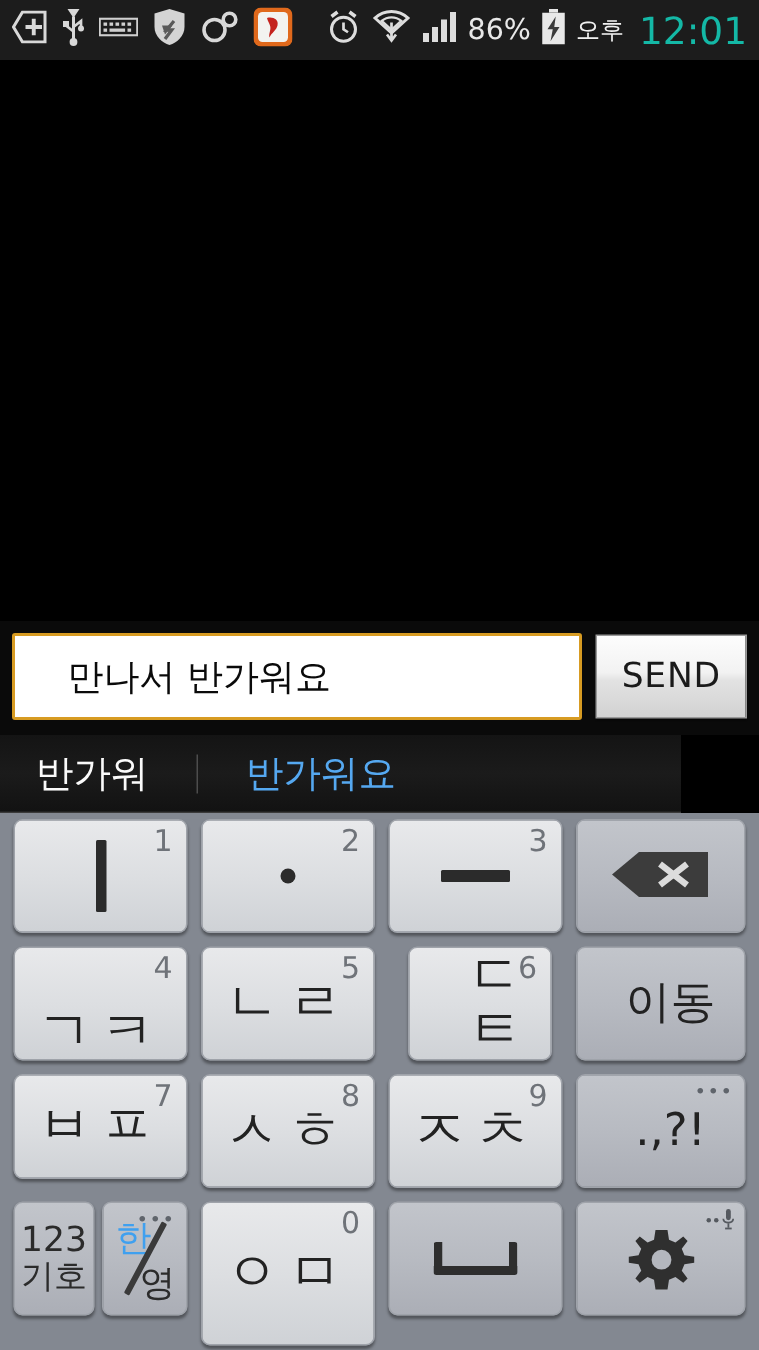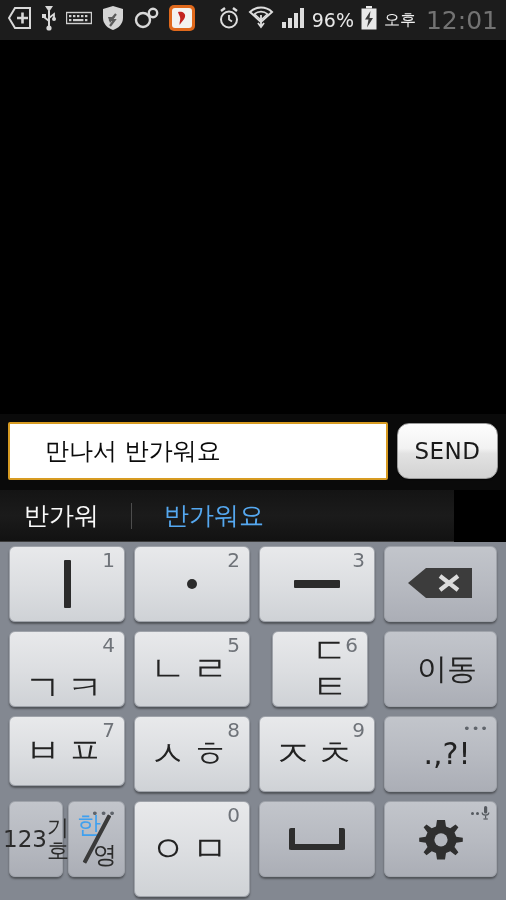--- a/index.html
+++ b/index.html
@@ -14,42 +14,42 @@
   
   #statusbar {
     position: absolute; left:0; top:0; width:506px; height:40px;
     background: #1c1c1c;
     display: flex; align-items: center;
   }
   #status-left { display: flex; align-items: center; gap: 9px; padding-left: 8px; }
   #status-right { margin-left: auto; display: flex; align-items: center; gap: 7px; padding-right: 8px; }
   .sicon { display:block; }
   .pct { color:#e8e8e8; font-size:19px; letter-spacing:0px; }
-  .clocktxt { color:#737373; font-size:25px; letter-spacing:0px; font-family:"DejaVu Sans","Liberation Sans",sans-serif; }
+  .clocktxt { color:#14b8a6; font-size:25px; letter-spacing:0px; font-family:"DejaVu Sans","Liberation Sans",sans-serif; }
   .ampm { color:#f0f0f0; font-size:16px; margin-right:3px; }
 
   
   #content { position:absolute; left:0; top:40px; width:506px; height:374px; background:#000; }
 
   
   #inputrow {
     position:absolute; left:0; top:414px; width:506px; height:76px;
     background:#0a0a0a;
   }
   #textfield {
     position:absolute; left:8px; top:8px; width:380px; height:58px;
     background:#fff; border:2px solid #d79b22;
     border-radius:2px;
     display:flex; align-items:center; padding-left:9px;
     box-shadow: inset 0 0 0 1px #fff;
   }
   #textfield .val { font-size:24px; color:#0a0a0a; line-height:1;margin-left:26px; }
   #sendbtn {
     position:absolute; left:397px; top:9px; width:101px; height:56px;
-    border-radius:12px;
+    border-radius:0;
     background: linear-gradient(180deg,#fdfdfd 0%, #f2f2f2 45%, #e2e2e2 55%, #d2d2d2 100%);
     border:1px solid #9a9a9a;
     display:flex; align-items:center; justify-content:center;
     box-shadow: 0 1px 1px rgba(0,0,0,.5);
   }
   #sendbtn span { font-size:23px; color:#1a1a1a; letter-spacing:.5px; }
 
   
   #suggestbar {
     position:absolute; left:0; top:490px; width:454px; height:52px;
@@ -97,21 +97,21 @@
   .bar-h { width:46px; height:8px; background:#2b2b2b; border-radius:1px; }
 
   
   .bs { position:relative; width:70px; height:36px; }
   .bs svg { display:block; }
 
   
   .spc { width:56px; height:22px; border-left:6px solid #2e2e2e; border-right:6px solid #2e2e2e; border-bottom:6px solid #2e2e2e; border-radius:2px; }
 
   
-  .stack { display:flex; flex-direction:row; align-items:center; justify-content:center; line-height:1.05; }
+  .stack { display:flex; flex-direction:column; align-items:center; justify-content:center; line-height:1.05; }
   .stack .l1 { font-size:23px; color:#2b2b2b; }
   .stack .l2 { font-size:22px; color:#2b2b2b; }
 
   
   .hanyeong { position:relative; width:100%; height:100%; }
   .hanyeong .han { position:absolute; left:8px; top:7px; font-size:24px; color:#3fa0ef; }
   .hanyeong .slash { position:absolute; left:50%; top:50%; transform:translate(-50%,-50%) rotate(28deg);
       width:4px; height:54px; background:#3a3a3a; border-radius:1px; }
   .hanyeong .yeong { position:absolute; right:7px; bottom:5px; font-size:24px; color:#2b2b2b; }
 
@@ -202,21 +202,21 @@
       <span class="sicon">
         <svg width="24" height="22" viewBox="0 0 24 22">
             <g fill="#ddd">
               <rect x="1" y="15" width="4" height="6"></rect>
               <rect x="7" y="11" width="4" height="10"></rect>
               <rect x="13" y="6" width="4" height="15"></rect>
               <rect x="19" y="1" width="4" height="20"></rect>
             </g>
           </svg>
       </span>
-      <span class="pct">96%</span>
+      <span class="pct">86%</span>
       <span class="sicon">
         <svg width="16" height="24" viewBox="0 0 16 24">
             <rect x="5" y="0" width="6" height="2.4" fill="#e8e8e8"></rect>
             <rect x="0.5" y="2.5" width="15" height="21" fill="#e8e8e8"></rect>
             <path d="M9.5 5 L4 13.5 L7.5 13.5 L6 21.5 L12 12 L8.5 12 Z" fill="#3a3a3a"></path>
           </svg>
       </span>
       <span class="ampm">오후</span>
       <span class="clocktxt">12:01</span>
     </div>

